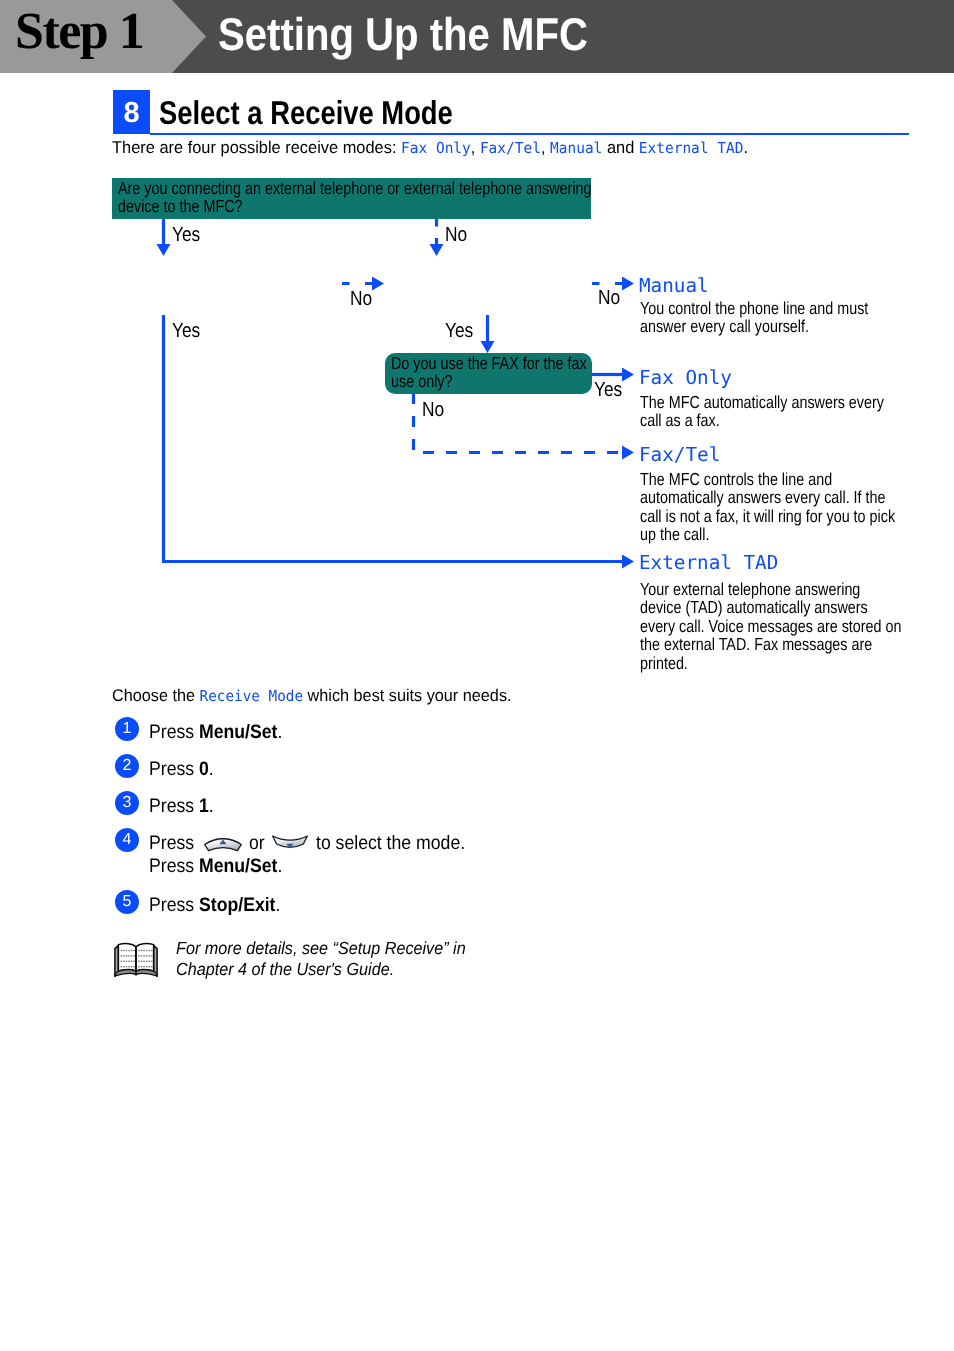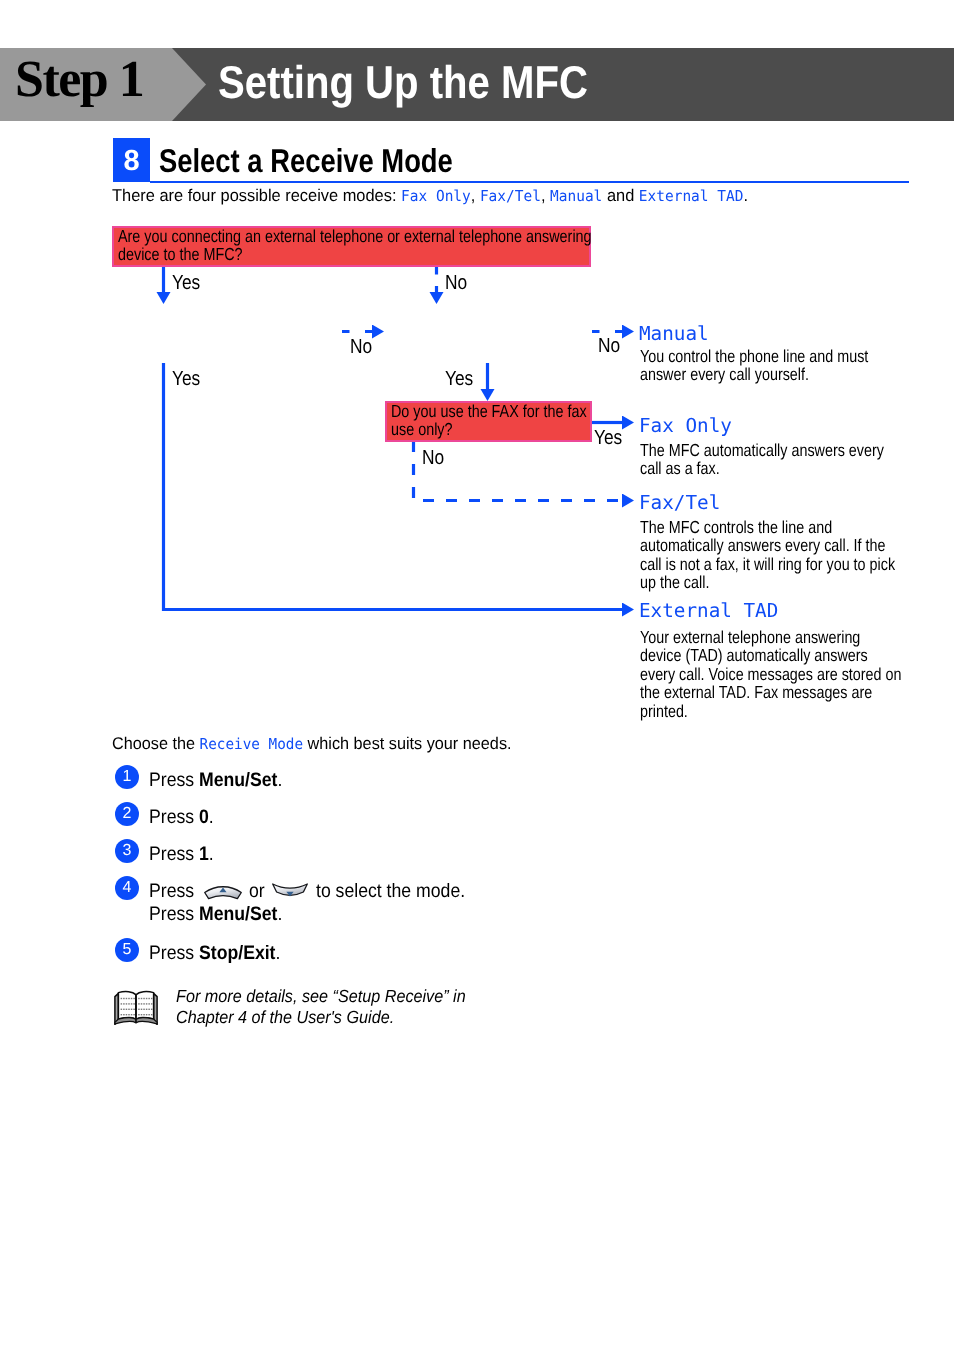--- a/index.html
+++ b/index.html
@@ -1,19 +1,19 @@
 <!DOCTYPE html>
 <html><head>
 <meta charset="utf-8">
 <style>
   html,body{margin:0;padding:0;}
   body{width:954px;height:1351px;background:#fff;
        font-family:"Liberation Sans",sans-serif;color:#000;
        -webkit-font-smoothing:antialiased;text-rendering:geometricPrecision;}
-  .page{position:relative;width:954px;height:986px;overflow:hidden;background:#fff;margin-top:48px;}
+  .page{position:relative;width:954px;height:986px;overflow:hidden;background:#fff;}
 
   
   .hdr{position:absolute;left:0;top:0;width:954px;height:73px;background:#4c4c4c;}
   .hdr-step{position:absolute;left:0;top:0;width:206px;height:73px;background:#999999;
       clip-path:polygon(0 0,172px 0,206px 36.5px,172px 73px,0 73px);}
   .hdr-step-lbl{position:absolute;left:15px;top:0px;font-family:"Liberation Serif",serif;
       font-weight:bold;font-size:52px;color:#000;letter-spacing:-1.5px;line-height:63px;}
   .hdr-title{position:absolute;left:218px;top:0px;font-size:46px;font-weight:bold;color:#fff;
       line-height:68px;transform:scaleX(0.872);transform-origin:left top;white-space:nowrap;}
 
@@ -24,27 +24,27 @@
   .sec-title{position:absolute;left:159px;top:92px;font-size:33px;font-weight:bold;
       transform:scaleX(0.83);transform-origin:left top;line-height:41px;white-space:nowrap;}
   .sec-rule{position:absolute;left:150px;top:133px;width:759px;height:2px;background:#0a4cfa;}
 
   .intro{position:absolute;left:112px;top:138px;font-size:17px;white-space:nowrap;
       transform:scaleX(0.965);transform-origin:left top;line-height:20px;}
   .lcd{font-family:"DejaVu Sans Mono",monospace;color:#0f4cf5;font-size:15px;}
 
   
   .fc-svg{position:absolute;left:0;top:0;}
-  .qbox{position:absolute;border:2px solid #ec4899;box-sizing:border-box;background:#ef4444;}
+  .qbox{position:absolute;border:2px solid #0f766e;box-sizing:border-box;background:#0f766e;}
   .qt{display:block;position:absolute;left:4px;top:-1px;font-size:17.4px;line-height:18.3px;
       transform:scaleX(0.826);transform-origin:left top;white-space:pre;}
   #q1{left:112px;top:178px;width:479px;height:41px;}
   #q2{left:112px;top:257px;width:231px;height:59px;}
   #q3{left:385px;top:257px;width:207px;height:59px;}
-  #q4{left:385px;top:353px;width:207px;height:41px;}
+  #q4{left:385px;top:353px;width:207px;height:41px;border-radius:10px;}
 
   .lbl{position:absolute;font-size:20.3px;color:#000;line-height:20px;
       transform:scaleX(0.855);transform-origin:left top;}
   .mode{position:absolute;font-family:"DejaVu Sans Mono",monospace;color:#0f4cf5;
       font-size:19.3px;line-height:22px;white-space:nowrap;}
   .mdesc{position:absolute;font-size:17.4px;line-height:18.4px;color:#000;
       transform:scaleX(0.8247);transform-origin:left top;white-space:pre;}
 
   
   .choose{position:absolute;left:112px;top:686px;font-size:17px;white-space:nowrap;

